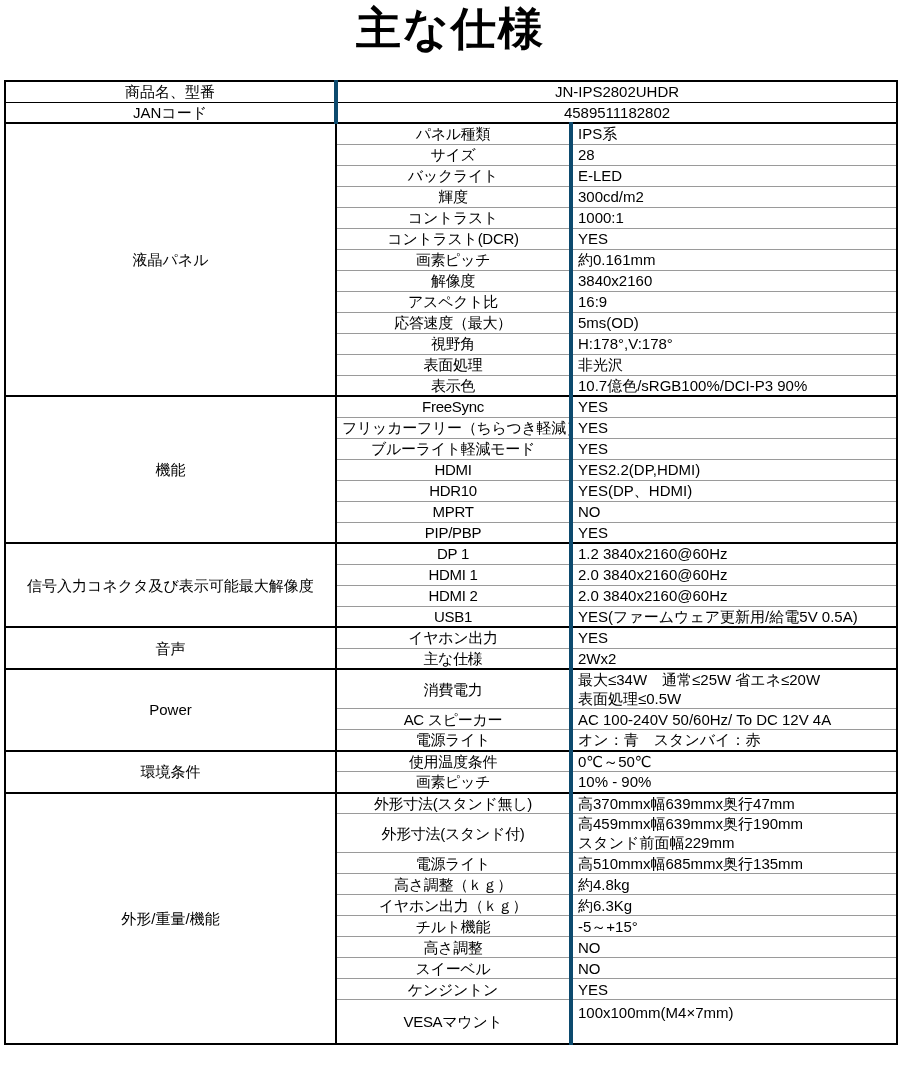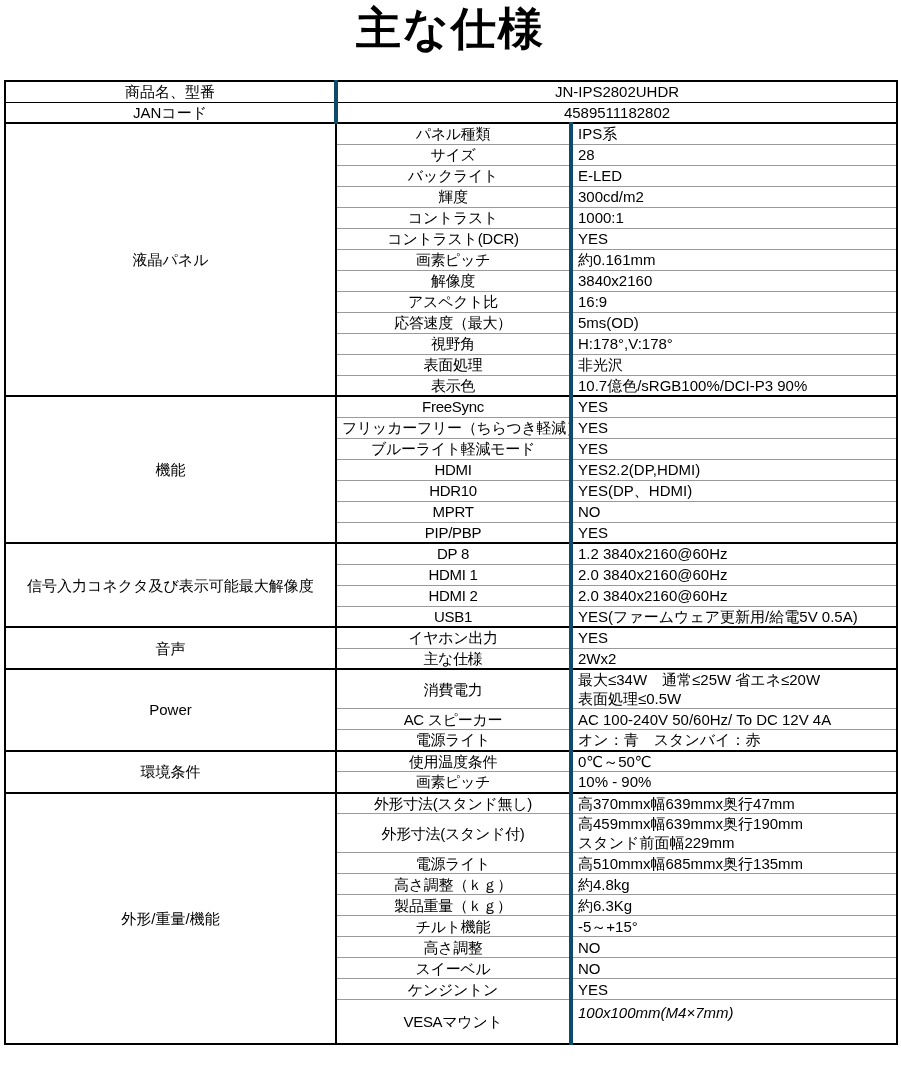--- a/index.html
+++ b/index.html
@@ -48,21 +48,21 @@
     letter-spacing: -0.3px;
     text-align: center;
   }
   td.val {
     border-left: 4px solid #0c4a6e;
     white-space: pre-line;
     margin-left: 44px;
   }
   td.val.center { text-align: center; }
   tr.tall td { height: 44px; }
-  tr.tall td.val { vertical-align: top; padding-top: 3px; font-style: italic; }
+  tr.tall td.val { vertical-align: top; padding-top: 3px; }
 </style>
 </head>
 <body>
 
 <div class="title">主な仕様</div>
 
 <table class="spec">
   <colgroup>
       <col class="c1">
       <col class="c2">
@@ -158,21 +158,21 @@
         <td class="name">MPRT</td>
         <td class="val">NO</td>
       </tr>
     <tr>
         <td class="name">PIP/PBP</td>
         <td class="val">YES</td>
       </tr>
 
     <tr class="sec">
       <td class="cat" rowspan="4">信号入力コネクタ及び表示可能最大解像度</td>
-      <td class="name">DP 8</td>
+      <td class="name">DP 1</td>
       <td class="val">1.2 3840x2160@60Hz</td>
     </tr>
     <tr>
         <td class="name">HDMI 1</td>
         <td class="val">2.0 3840x2160@60Hz</td>
       </tr>
     <tr>
         <td class="name">HDMI 2</td>
         <td class="val">2.0 3840x2160@60Hz</td>
       </tr>
@@ -228,21 +228,21 @@
       </tr>
     <tr>
         <td class="name">電源ライト</td>
         <td class="val">高510mmx幅685mmx奥行135mm</td>
       </tr>
     <tr>
         <td class="name">高さ調整（ｋｇ）</td>
         <td class="val">約4.8kg</td>
       </tr>
     <tr>
-        <td class="name">製品重量（ｋｇ）</td>
+        <td class="name">イヤホン出力（ｋｇ）</td>
         <td class="val">約6.3Kg</td>
       </tr>
     <tr>
         <td class="name">チルト機能</td>
         <td class="val">-5～+15°</td>
       </tr>
     <tr>
         <td class="name">高さ調整</td>
         <td class="val">NO</td>
       </tr>

